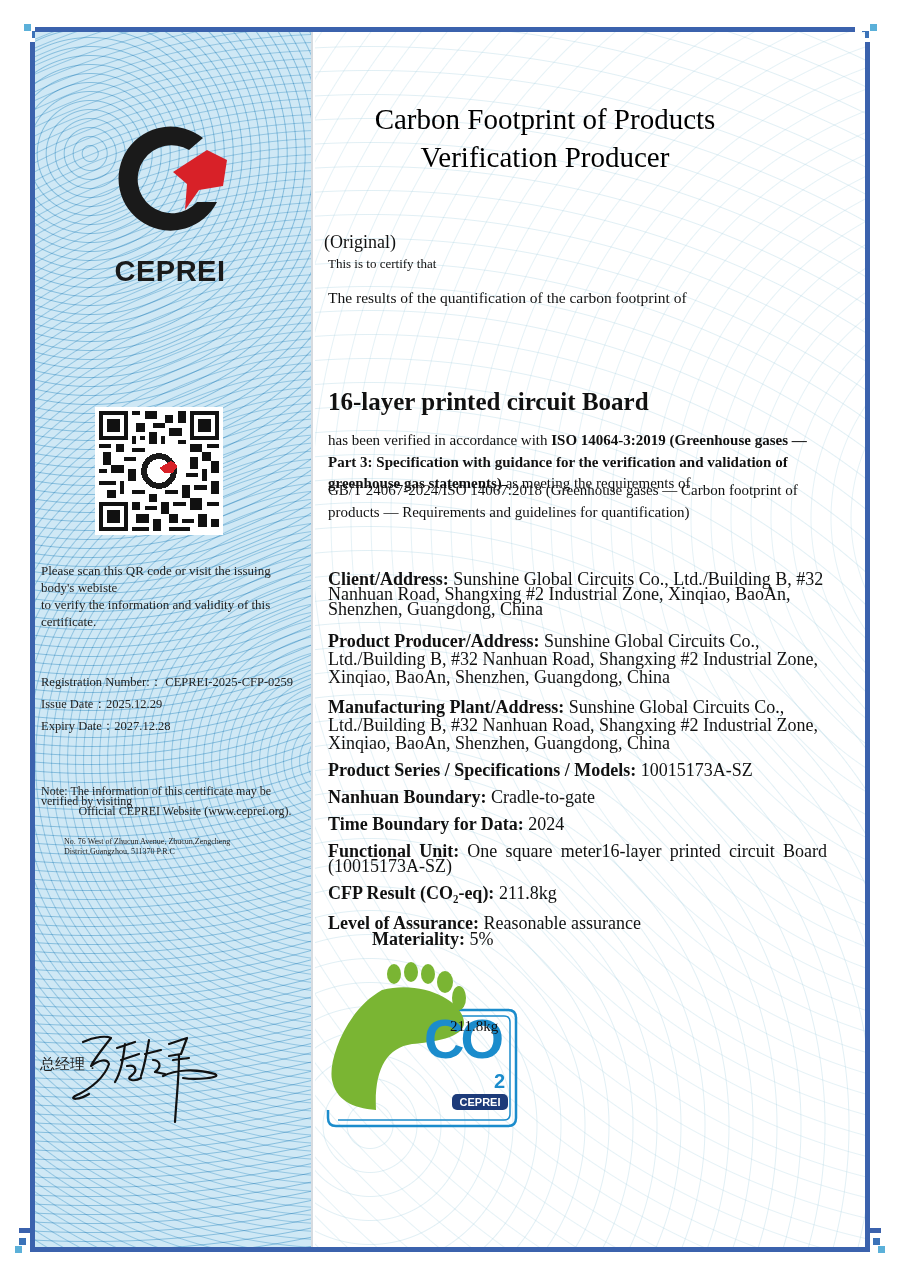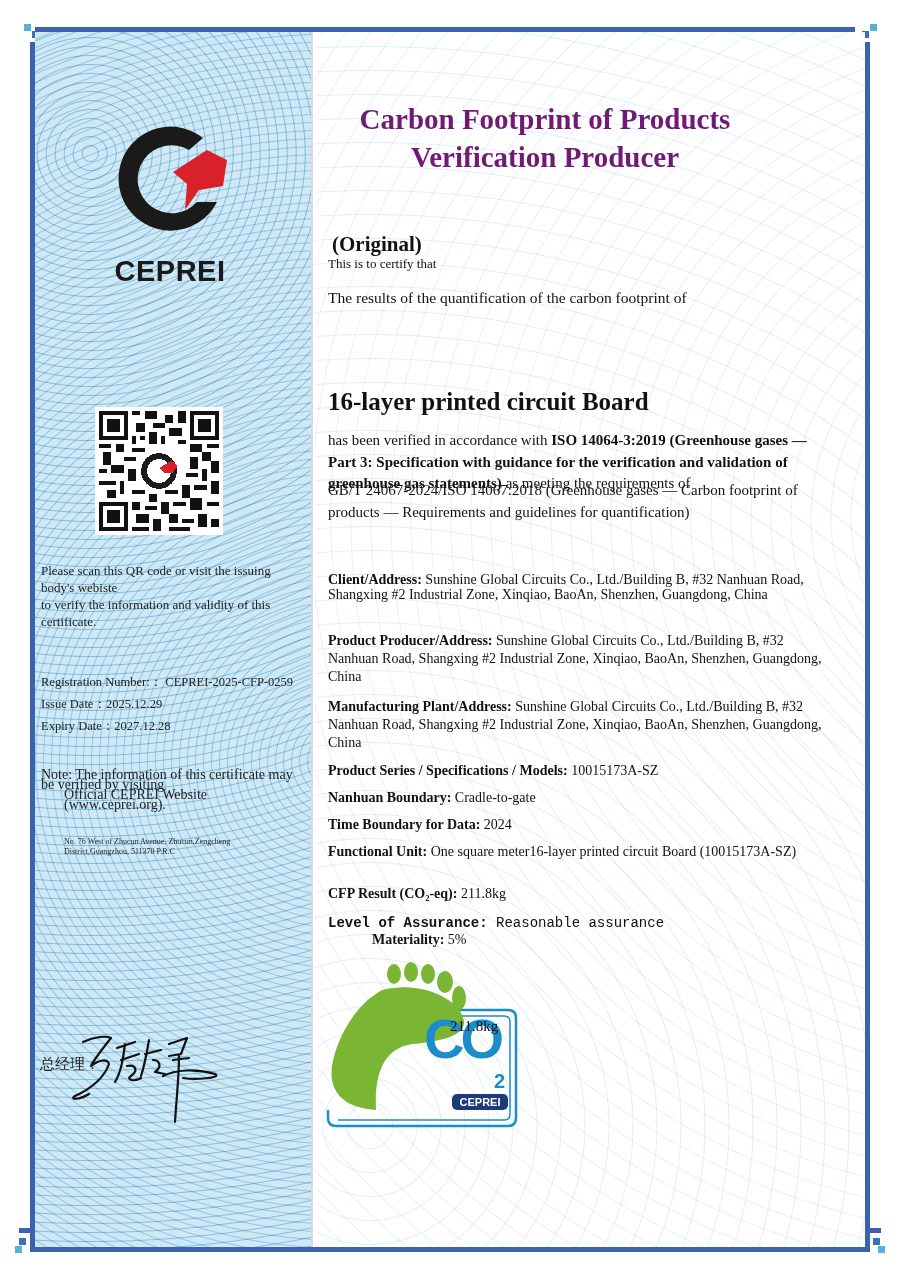--- a/index.html
+++ b/index.html
@@ -39,38 +39,38 @@
     .logo-text { position: absolute; left: 105px; top: 255px; width: 130px; text-align: center;
       font-family: "Liberation Sans", sans-serif; font-weight: bold; font-size: 29px; color: #1a1a1a; letter-spacing: 0.5px; }
 
     
     .qr { position: absolute; left: 95px; top: 407px; width: 128px; height: 128px; background: #fff; padding: 4px; }
     .qr-note { position: absolute; left: 41px; top: 562px; width: 265px; font-size: 13px; line-height: 17px; color: #222; }
 
     .reg { position: absolute; left: 41px; top: 671px; font-size: 12.5px; line-height: 22px; color: #222; }
     .reg div { white-space: nowrap; }
 
-    .note { position: absolute; left: 41px; top: 770px; width: 265px; font-size: 14px; line-height: 10px; color: #222; }
-    .note .indent { padding-left: 23px; }
+    .note { position: absolute; left: 41px; top: 786px; width: 265px; font-size: 12px; line-height: 10px; color: #222; }
+    .note .indent { padding-left: 23px; text-align: center; }
     .address { position: absolute; left: 64px; top: 837px; width: 230px; font-size: 8px; line-height: 10px; color: #222; }
 
     .sign-label { position: absolute; left: 40px; top: 1055px; font-family: "DejaVu Sans", sans-serif; font-size: 15px; color: #222; }
     .signature { position: absolute; left: 65px; top: 1030px; width: 180px; height: 100px; }
 
     
     .title { position: absolute; left: 325px; top: 100px; width: 440px; text-align: center;
-      font-weight: bold; font-size: 29px; line-height: 38px; color: #701a75; }
-    .original { position: absolute; left: 332px; top: 232px; font-size: 21px; font-weight: bold; }
+      font-weight: normal; font-size: 29px; line-height: 38px; color: #000000; }
+    .original { position: absolute; left: 324px; top: 232px; font-size: 18px; }
     .certify { position: absolute; left: 328px; top: 256px; font-size: 13px; }
     .results { position: absolute; left: 328px; top: 289px; font-size: 15.5px; }
     .product { position: absolute; left: 328px; top: 348px; font-weight: bold; font-size: 25px; margin-top: 40px; }
     .verified { position: absolute; left: 328px; top: 392px; width: 500px; font-size: 15px; line-height: 21.5px; margin-top: 38px; }
     .gbt { position: absolute; left: 328px; top: 479px; width: 500px; font-size: 15px; line-height: 22px; font-weight: normal; }
 
-    .field { position: absolute; left: 328px; width: 499px; font-size: 14px; line-height: 15px; }
+    .field { position: absolute; left: 328px; width: 499px; font-size: 18px; line-height: 15px; }
     .field .lbl { font-weight: bold; }
     .field.justify { text-align: justify; text-align-last: left; }
 
     .footprint-logo { position: absolute; left: 322px; top: 960px; width: 200px; height: 170px; }
     .co2-value { position: absolute; left: 450px; top: 1018px; font-size: 15px; color: #111; }
   </style>
 </head>
 <body>
 
 <div class="frame-top"></div>
@@ -238,21 +238,21 @@
 </div>
 <div class="field" style="top:817px;">
   <span class="lbl">Time Boundary for Data:</span><span> 2024</span>
 </div>
 <div class="field justify" style="top:844px;">
   <span class="lbl">Functional Unit:</span><span> One square meter16-layer printed circuit Board (10015173A-SZ)</span>
 </div>
 <div class="field" style="top:886px;">
   <span class="lbl">CFP Result (CO₂-eq):</span><span> 211.8kg</span>
 </div>
-<div class="field" style="top:916px;font-family:Liberation Mono, monospace;">
+<div class="field" style="top:916px;">
   <span class="lbl">Level of Assurance:</span><span> Reasonable assurance</span>
 </div>
 <div class="field" style="top:932px;margin-left:44px;">
   <span class="lbl">Materiality:</span><span> 5%</span>
 </div>
 
 <svg class="footprint-logo" viewBox="0 0 200 170">
   <path d="M96 50 L186 50 Q194 50 194 58 L194 158 Q194 166 186 166 L14 166 Q6 166 6 158 L6 150" fill="none" stroke="#1b8ccc" stroke-width="2.5"></path>
   <path d="M100 56 L182 56 Q188 56 188 62 L188 154 Q188 160 182 160 L16 160" fill="none" stroke="#1b8ccc" stroke-width="1.5"></path>
   <g fill="#7ab533">

